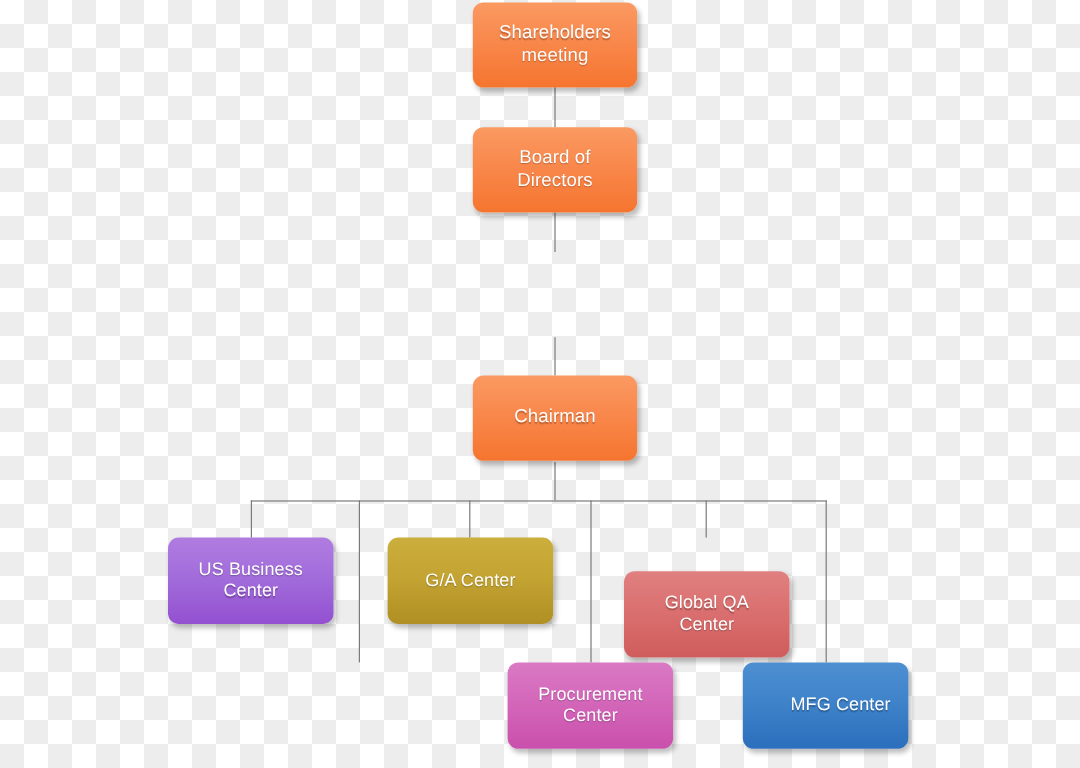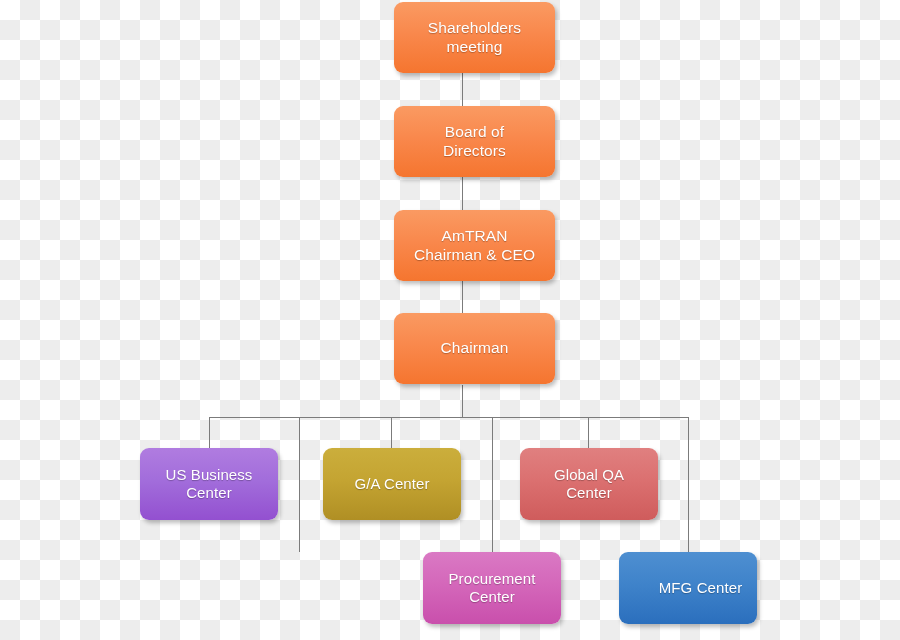--- a/index.html
+++ b/index.html
@@ -47,29 +47,29 @@
     color: #ffffff;
     line-height: 1.22;
     letter-spacing: .1px;
     text-shadow: 0 1px 1px rgba(0,0,0,.28);
     box-shadow: 2px 3px 4px rgba(0,0,0,.26);
     user-select: none;
   }
   .node .label { padding: 0 6px; white-space: pre-line; }
 
   
-  .tier-exec { width: 161px; height: 71px; font-size: 15.5px; }
+  .tier-exec { width: 137px; height: 71px; font-size: 15.5px; }
   .tier-mid  { width: 138px; height: 72px; font-size: 15px; }
   .tier-low  { width: 138px; height: 72px; font-size: 15px; }
 
   
   .c-orange  { background-image: linear-gradient(180deg, #fa9a62 0%, #f9884c 45%, #f5752f 100%); }
   .c-purple  { background-image: linear-gradient(180deg, #b07ce0 0%, #a26ddb 45%, #9350d0 100%); }
   .c-olive   { background-image: linear-gradient(180deg, #cbae3c 0%, #c4a432 45%, #b08f24 100%); }
-  .c-rose    { background-image: linear-gradient(180deg, #e08080 0%, #db7070 45%, #cf5c5c 100%); }
+  .c-rose    { background-image: linear-gradient(180deg, #e08080 0%, #db7070 45%, #cf5c5c 100%); margin-top: 28px; }
   .c-green   { background-image: linear-gradient(180deg, #8aae45 0%, #7fa33c 45%, #6e9030 100%); }
   .c-magenta { background-image: linear-gradient(180deg, #da79c4 0%, #d467ba 45%, #c94fac 100%); }
   .c-blue    { background-image: linear-gradient(180deg, #4e8fd1 0%, #3f83ca 45%, #2b6fbd 100%); padding-left: 25px; }
 </style>
 </head>
 <body>
 
 <div id="chart-canvas">
 
   <div class="connector v" style="left:462px; top:72px;  height:34px;"></div>
@@ -91,24 +91,20 @@
   <div class="node tier-exec c-orange" style="left:394px; top:2px;">
     <span class="label">Shareholders
 meeting</span>
   </div>
 
   <div class="node tier-exec c-orange" style="left:394px; top:106px;">
     <span class="label">Board of
 Directors</span>
   </div>
 
-  <div class="node tier-exec c-orange" style="left:394px; top:210px;">
-    <span class="label">AmTRAN
-Chairman &amp; CEO</span>
-  </div>
 
   <div class="node tier-exec c-orange" style="left:394px; top:313px;">
     <span class="label">Chairman</span>
   </div>
 
   <div class="node tier-mid c-purple" style="left:140px; top:448px;">
     <span class="label">US Business
 Center</span>
   </div>
 

